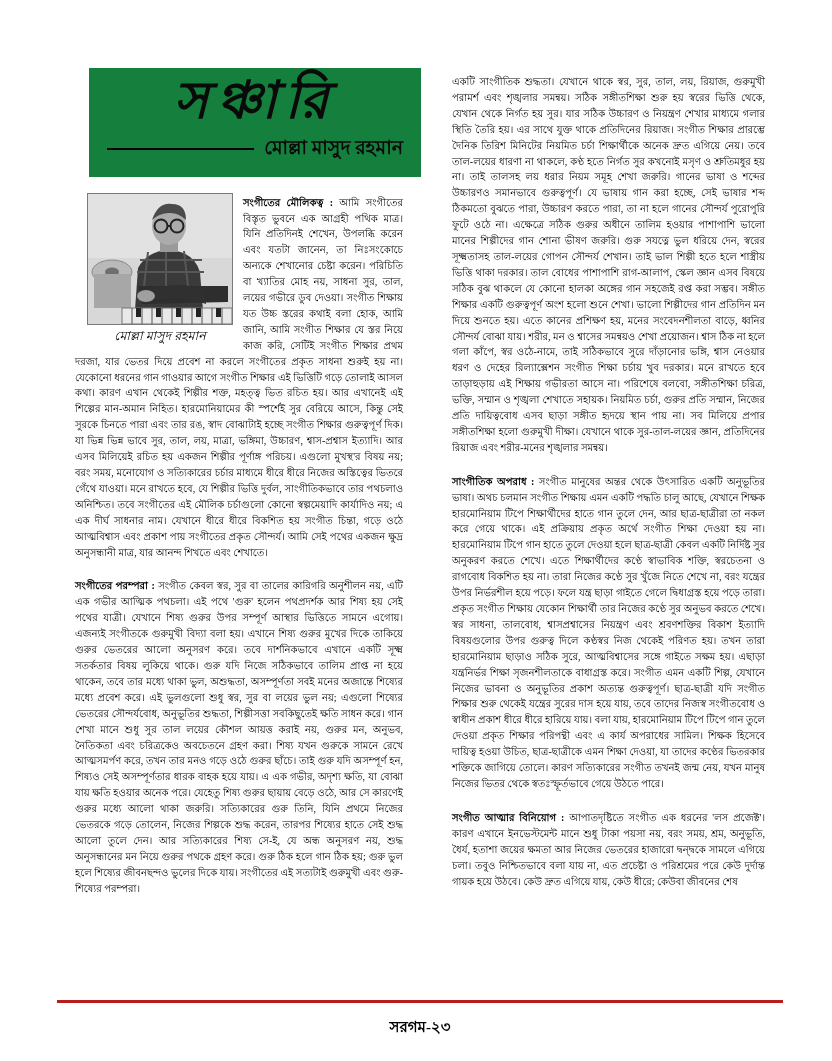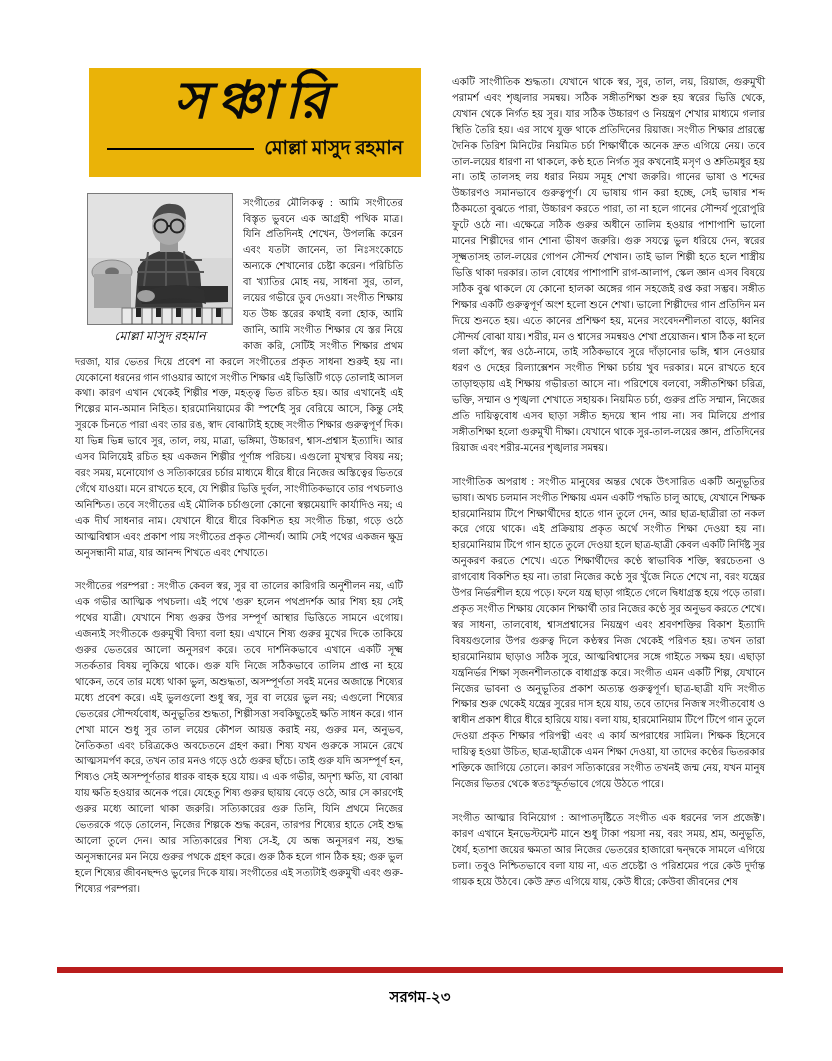--- a/index.html
+++ b/index.html
@@ -18,21 +18,21 @@
     width:726px;
     display:flex; gap:13px;
   }
   .col { box-sizing:border-box; }
   .col-left  { width:364px; }
   .col-right { width:349px; }
 
   
   .masthead {
     margin:12px 0 12px 32px;
-    background:#eab308;
+    background:#15803d;
     padding:6px 12px 12px 12px;
     box-sizing:border-box;
   }
   .masthead-title {
     text-align:center;
     font-size:52px;
     font-weight:bold;
     font-style:italic;
     letter-spacing:8px;
     line-height:1.05;
@@ -68,27 +68,27 @@
     white-space:nowrap;
   }
 
   
   .article-par {
     margin:18px;
     font-size:10px;
     line-height:15.9px;
     text-align:justify;
   }
-  .article-par b { font-weight:normal; }
+  .article-par b { font-weight:bold; }
 
   
   .footer {
     position:absolute;
-    left:57px; right:49px; top:967px;
-    border-top:6px solid #b91c1c;
+    left:57px; right:49px; top:1000px;
+    border-top:3px solid #b91c1c;
   }
   .footer-text {
     text-align:center;
     font-weight:bold;
     font-size:15px;
     padding-top:12px;
   }
 </style>
 </head>
 <body>

